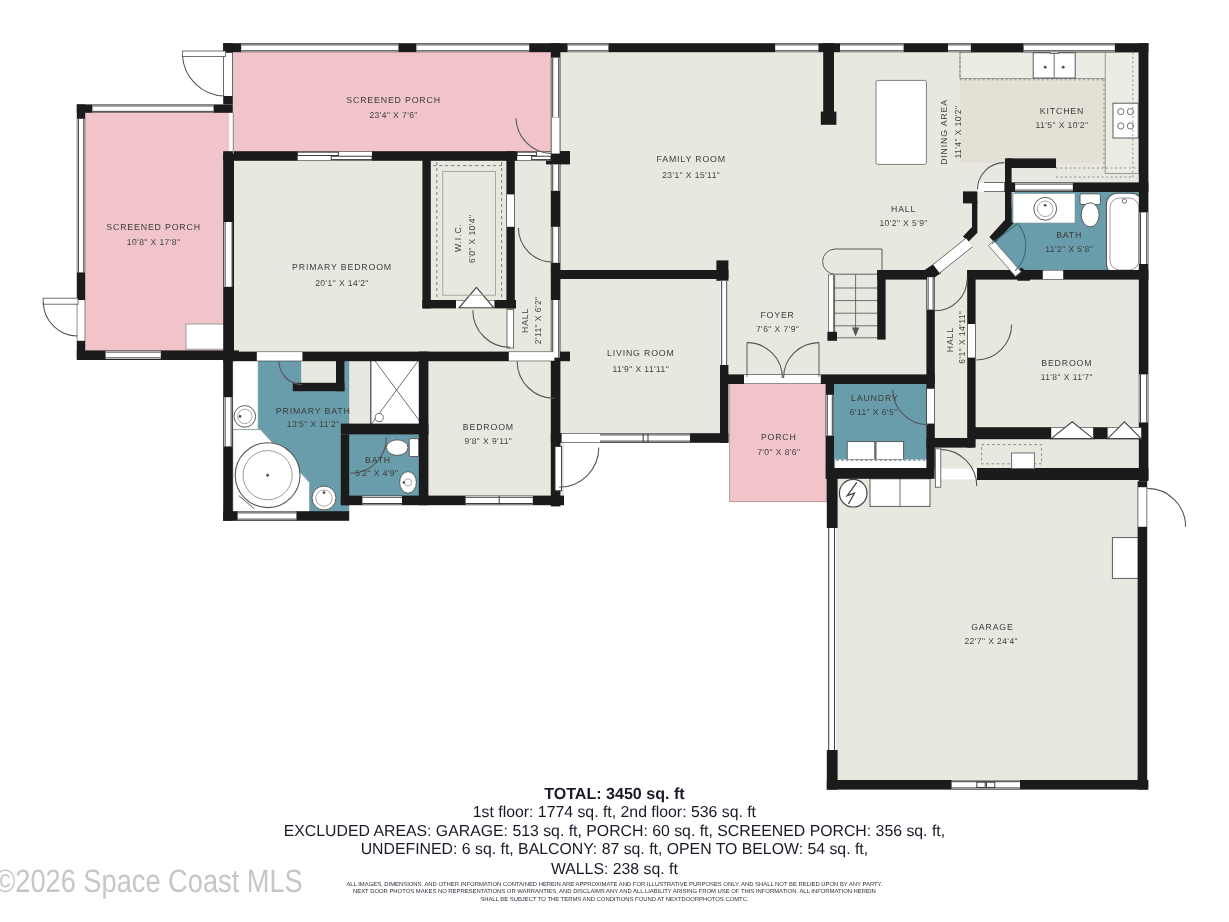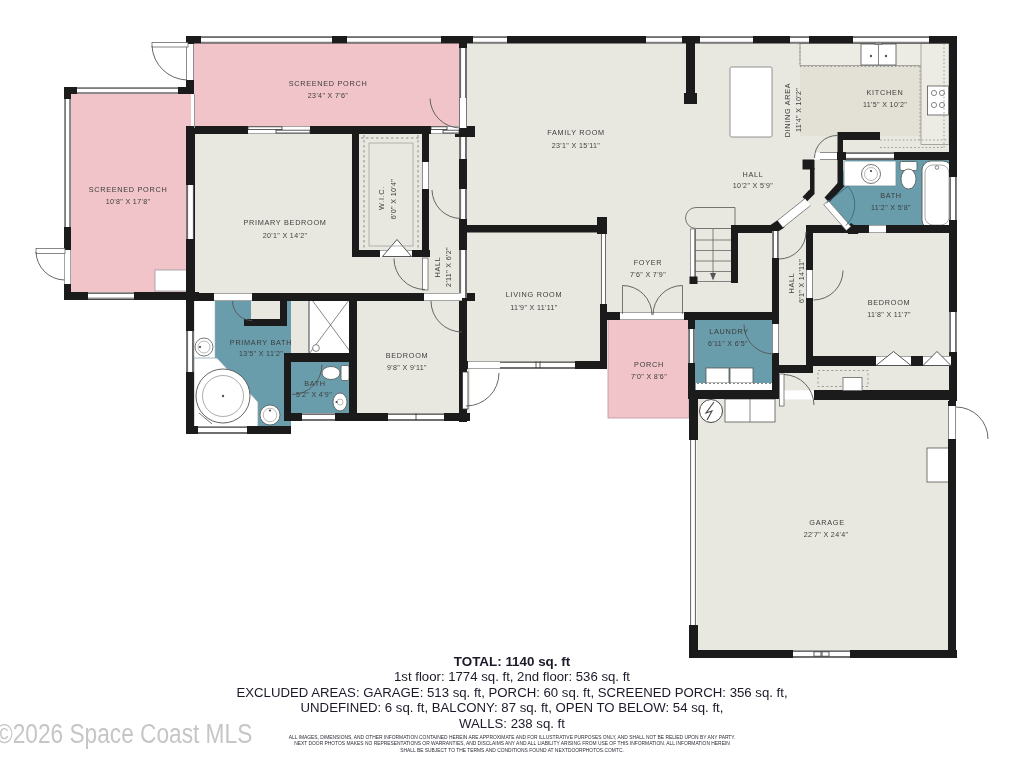--- a/index.html
+++ b/index.html
@@ -695,21 +695,21 @@
       <text class="dim" x="314" y="397">5'2" X 4'9"</text>
     </g>
 
 <g>
       <text class="lbl" x="827" y="525">GARAGE</text>
       <text class="dim" x="826" y="537">22'7" X 24'4"</text>
     </g>
 </svg>
 
 <div class="txtblock">
-  <b>TOTAL: 1140 sq. ft</b><br>
+  <b>TOTAL: 3450 sq. ft</b><br>
   1st floor: 1774 sq. ft, 2nd floor: 536 sq. ft<br>
   EXCLUDED AREAS: GARAGE: 513 sq. ft, PORCH: 60 sq. ft, SCREENED PORCH: 356 sq. ft,<br>
   UNDEFINED: 6 sq. ft, BALCONY: 87 sq. ft, OPEN TO BELOW: 54 sq. ft,<br>
   WALLS: 238 sq. ft
 </div>
 
 <div class="fineprint">
   ALL IMAGES, DIMENSIONS, AND OTHER INFORMATION CONTAINED HEREIN ARE APPROXIMATE AND FOR ILLUSTRATIVE PURPOSES ONLY, AND SHALL NOT BE RELIED UPON BY ANY PARTY.<br>
   NEXT DOOR PHOTOS MAKES NO REPRESENTATIONS OR WARRANTIES, AND DISCLAIMS ANY AND ALL LIABILITY ARISING FROM USE OF THIS INFORMATION. ALL INFORMATION HEREIN<br>
   SHALL BE SUBJECT TO THE TERMS AND CONDITIONS FOUND AT NEXTDOORPHOTOS.COMTC.

